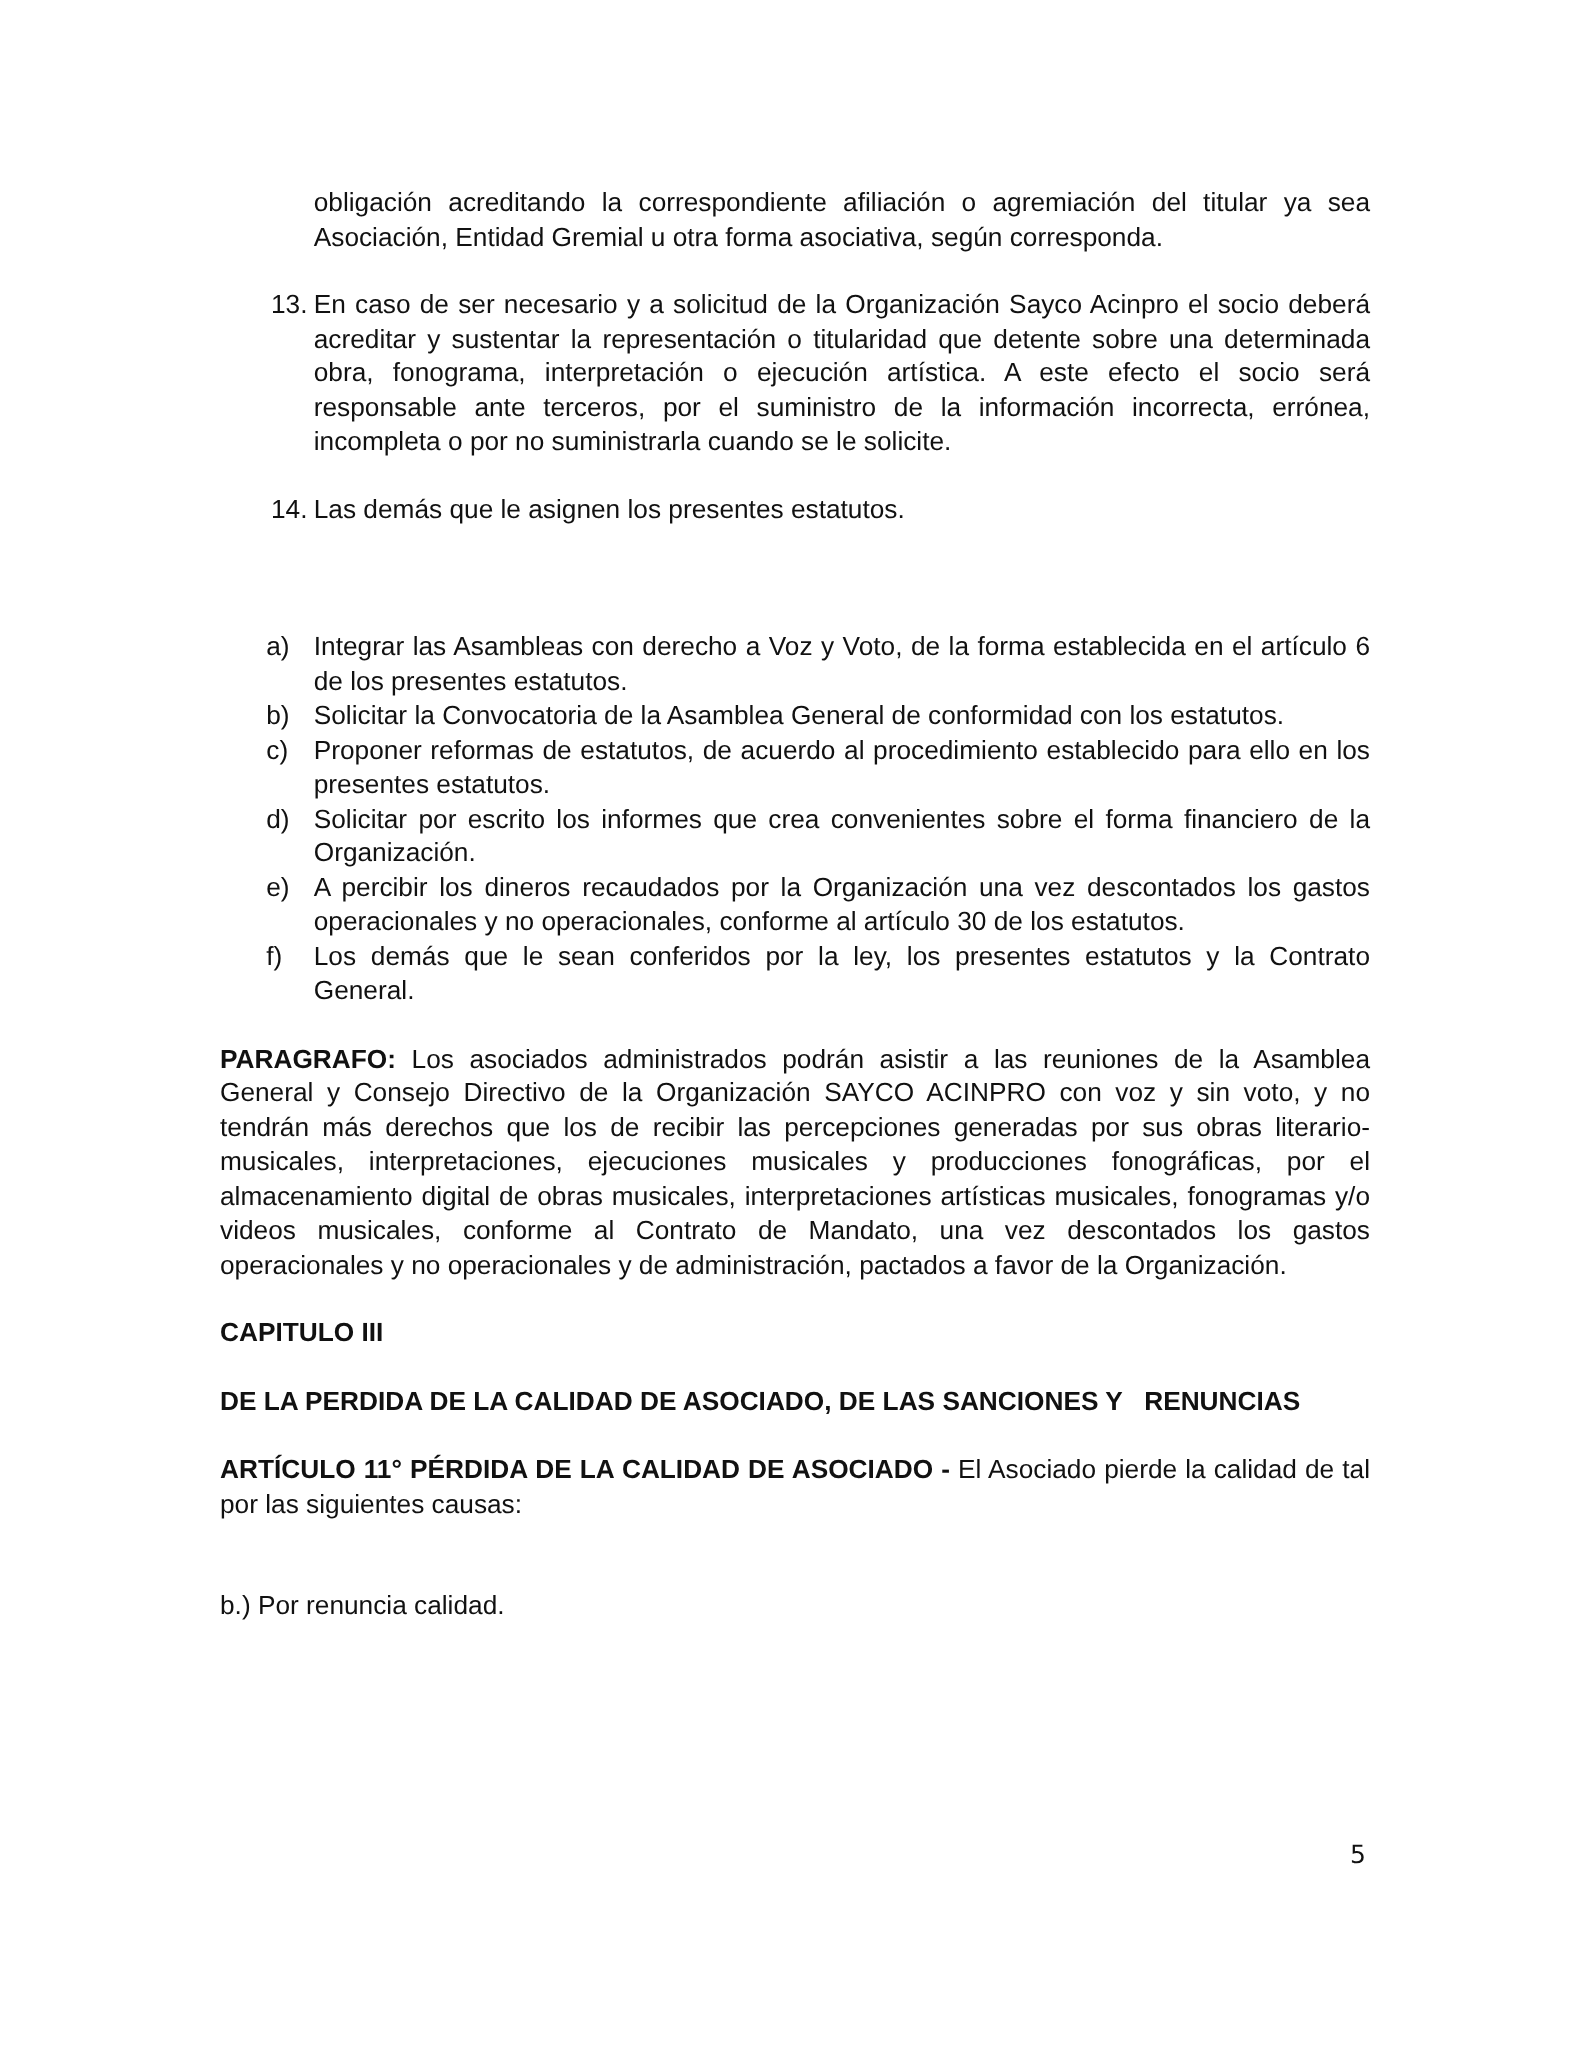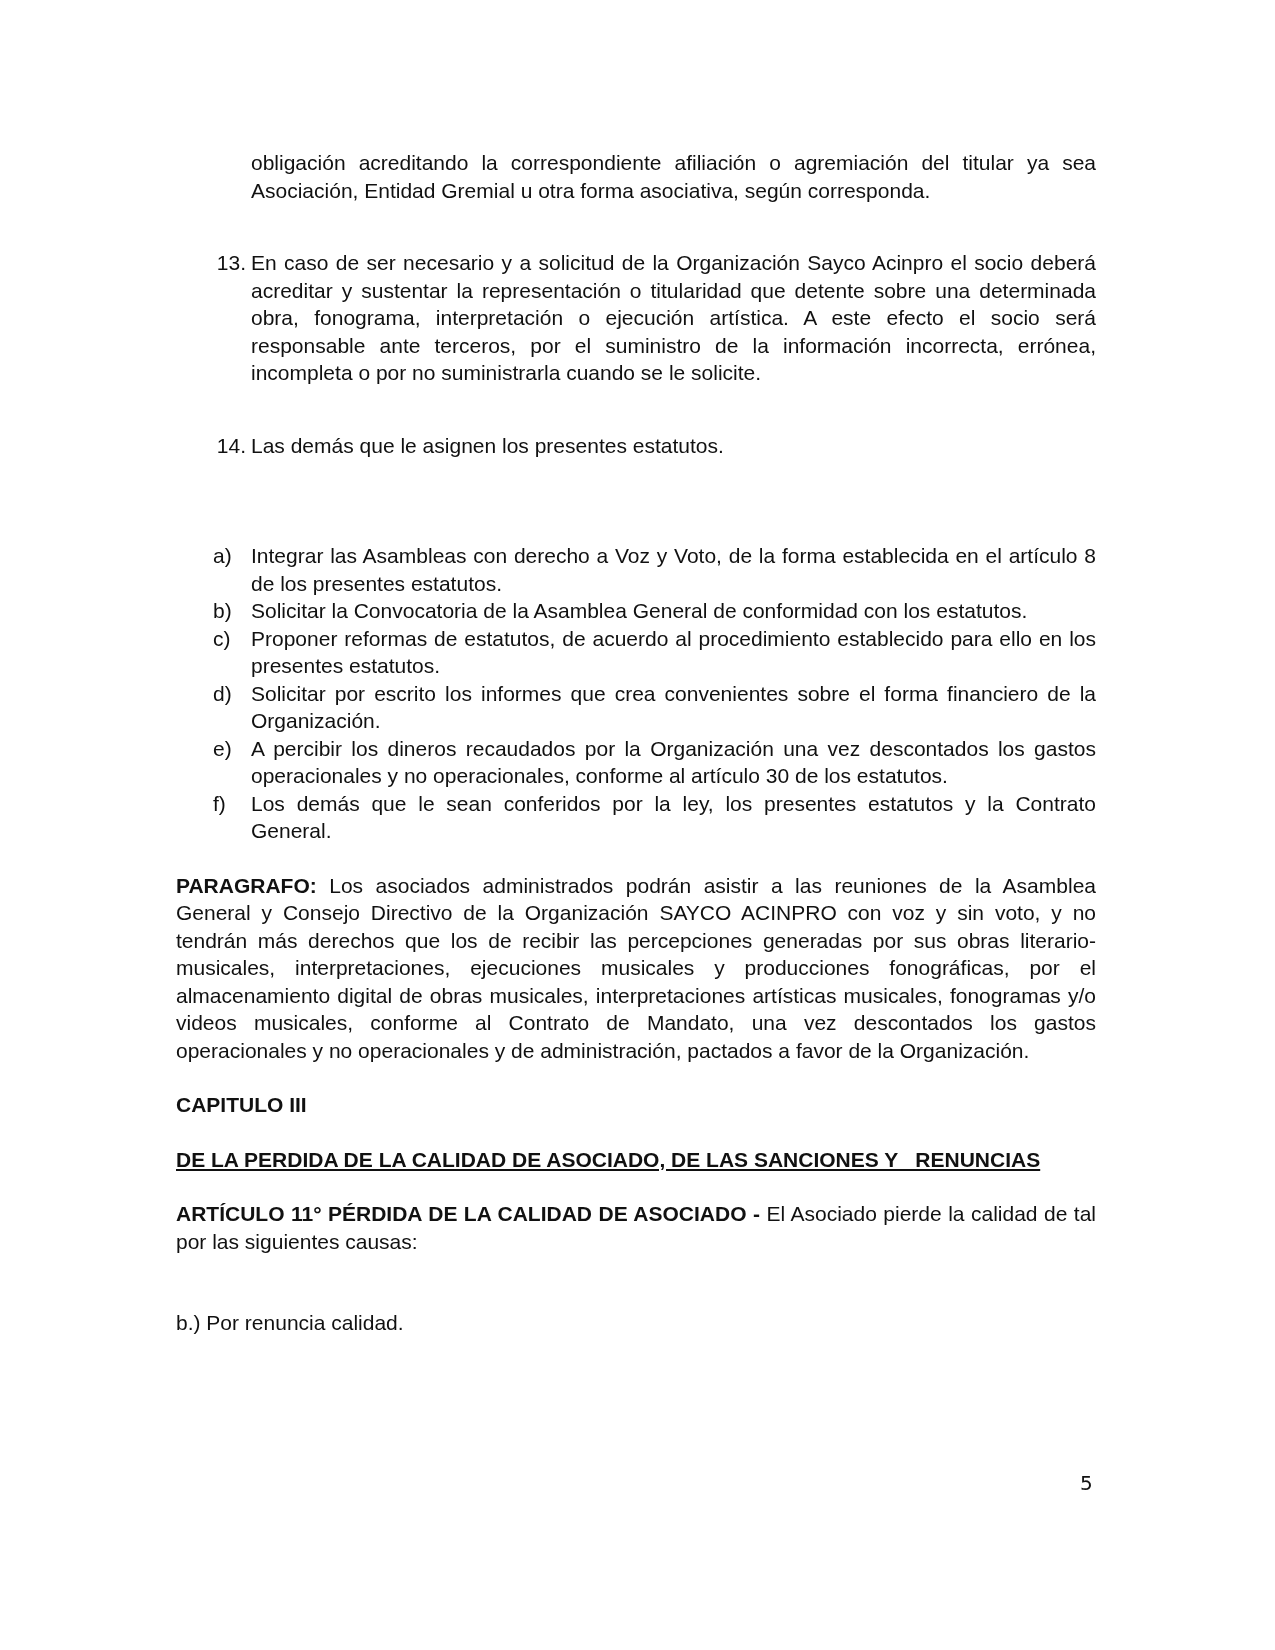--- a/index.html
+++ b/index.html
@@ -3,21 +3,21 @@
 <meta charset="utf-8">
 <style>
   html, body { margin: 0; padding: 0; background: #ffffff; }
   body { width: 1275px; height: 1650px; position: relative; overflow: hidden; }
   .page {
     position: absolute; left: 0; top: 0; width: 1275px; height: 1488px; background: #fff;
     font-family: "Liberation Sans", sans-serif; color: #111; font-size: 21px; line-height: 27.5px;
   }
   .content { position: absolute; left: 176px; top: 149px; width: 920px; }
   .just { text-align: justify; text-align-last: left; margin: 0; }
-  .item { position: relative; padding-left: 75px; margin-top: 19px; }
+  .item { position: relative; padding-left: 75px; }
   .item .num { position: absolute; left: 0; top: 0; width: 70px; text-align: right; }
   .litem { position: relative; padding-left: 75px; }
   .litem .lbl { position: absolute; left: 37px; top: 0; }
   b { font-weight: bold; }
   .center { text-align: left; font-weight: bold; margin: 0; }
   .pagenum { position: absolute; left: 1080px; top: 1470px; font-family: "DejaVu Sans", sans-serif; font-size: 20px; color: #111; }
 </style>
 </head>
 <body>
 
@@ -37,21 +37,21 @@
       <span class="num">14.</span>
       <p class="just">Las demás que le asignen los presentes estatutos.</p>
     </div>
 
     <div style="height:55px"></div>
 
     <div style="height:28px"></div>
     <div>
       <div class="litem">
         <span class="lbl">a)</span>
-        <p class="just">Integrar las Asambleas con derecho a Voz y Voto, de la forma establecida en el artículo 8 de los presentes estatutos.</p>
+        <p class="just">Integrar las Asambleas con derecho a Voz y Voto, de la forma establecida en el artículo 6 de los presentes estatutos.</p>
       </div>
       <div class="litem">
         <span class="lbl">b)</span>
         <p class="just">Solicitar la Convocatoria de la Asamblea General de conformidad con los estatutos.</p>
       </div>
       <div class="litem">
         <span class="lbl">c)</span>
         <p class="just">Proponer reformas de estatutos, de acuerdo al procedimiento establecido para ello en los presentes estatutos.</p>
       </div>
       <div class="litem">
@@ -70,21 +70,21 @@
 
     <div style="height:27px"></div>
     <p class="just">
       <b>PARAGRAFO:</b><span> Los asociados administrados  podrán asistir a  las reuniones de la Asamblea General y Consejo Directivo de la Organización SAYCO ACINPRO con voz y sin voto, y no tendrán más derechos que los de recibir las percepciones generadas por sus obras literario-musicales, interpretaciones, ejecuciones  musicales  y producciones fonográficas, por el  almacenamiento digital de  obras musicales, interpretaciones artísticas musicales, fonogramas y/o videos musicales, conforme al Contrato de Mandato,  una vez descontados los gastos operacionales y no operacionales y de administración, pactados a favor de la  Organización.</span>
     </p>
 
     <div style="height:27px"></div>
     <p class="center">CAPITULO III</p>
 
     <div style="height:27px"></div>
-    <p class="center" style="white-space:pre;text-decoration:underline;">DE LA PERDIDA DE LA CALIDAD DE ASOCIADO, DE LAS SANCIONES Y   RENUNCIAS</p>
+    <p class="center" style="white-space:pre;">DE LA PERDIDA DE LA CALIDAD DE ASOCIADO, DE LAS SANCIONES Y   RENUNCIAS</p>
 
     <div style="height:27px"></div>
     <p class="just">
       <b>ARTÍCULO 11° PÉRDIDA DE LA CALIDAD DE ASOCIADO -</b><span> El Asociado pierde la calidad de tal por las siguientes causas:</span>
     </p>
 
     <div style="height:27px"></div>
 
     <div style="height:27px"></div>
     <p class="just">b.) Por renuncia calidad.</p>

